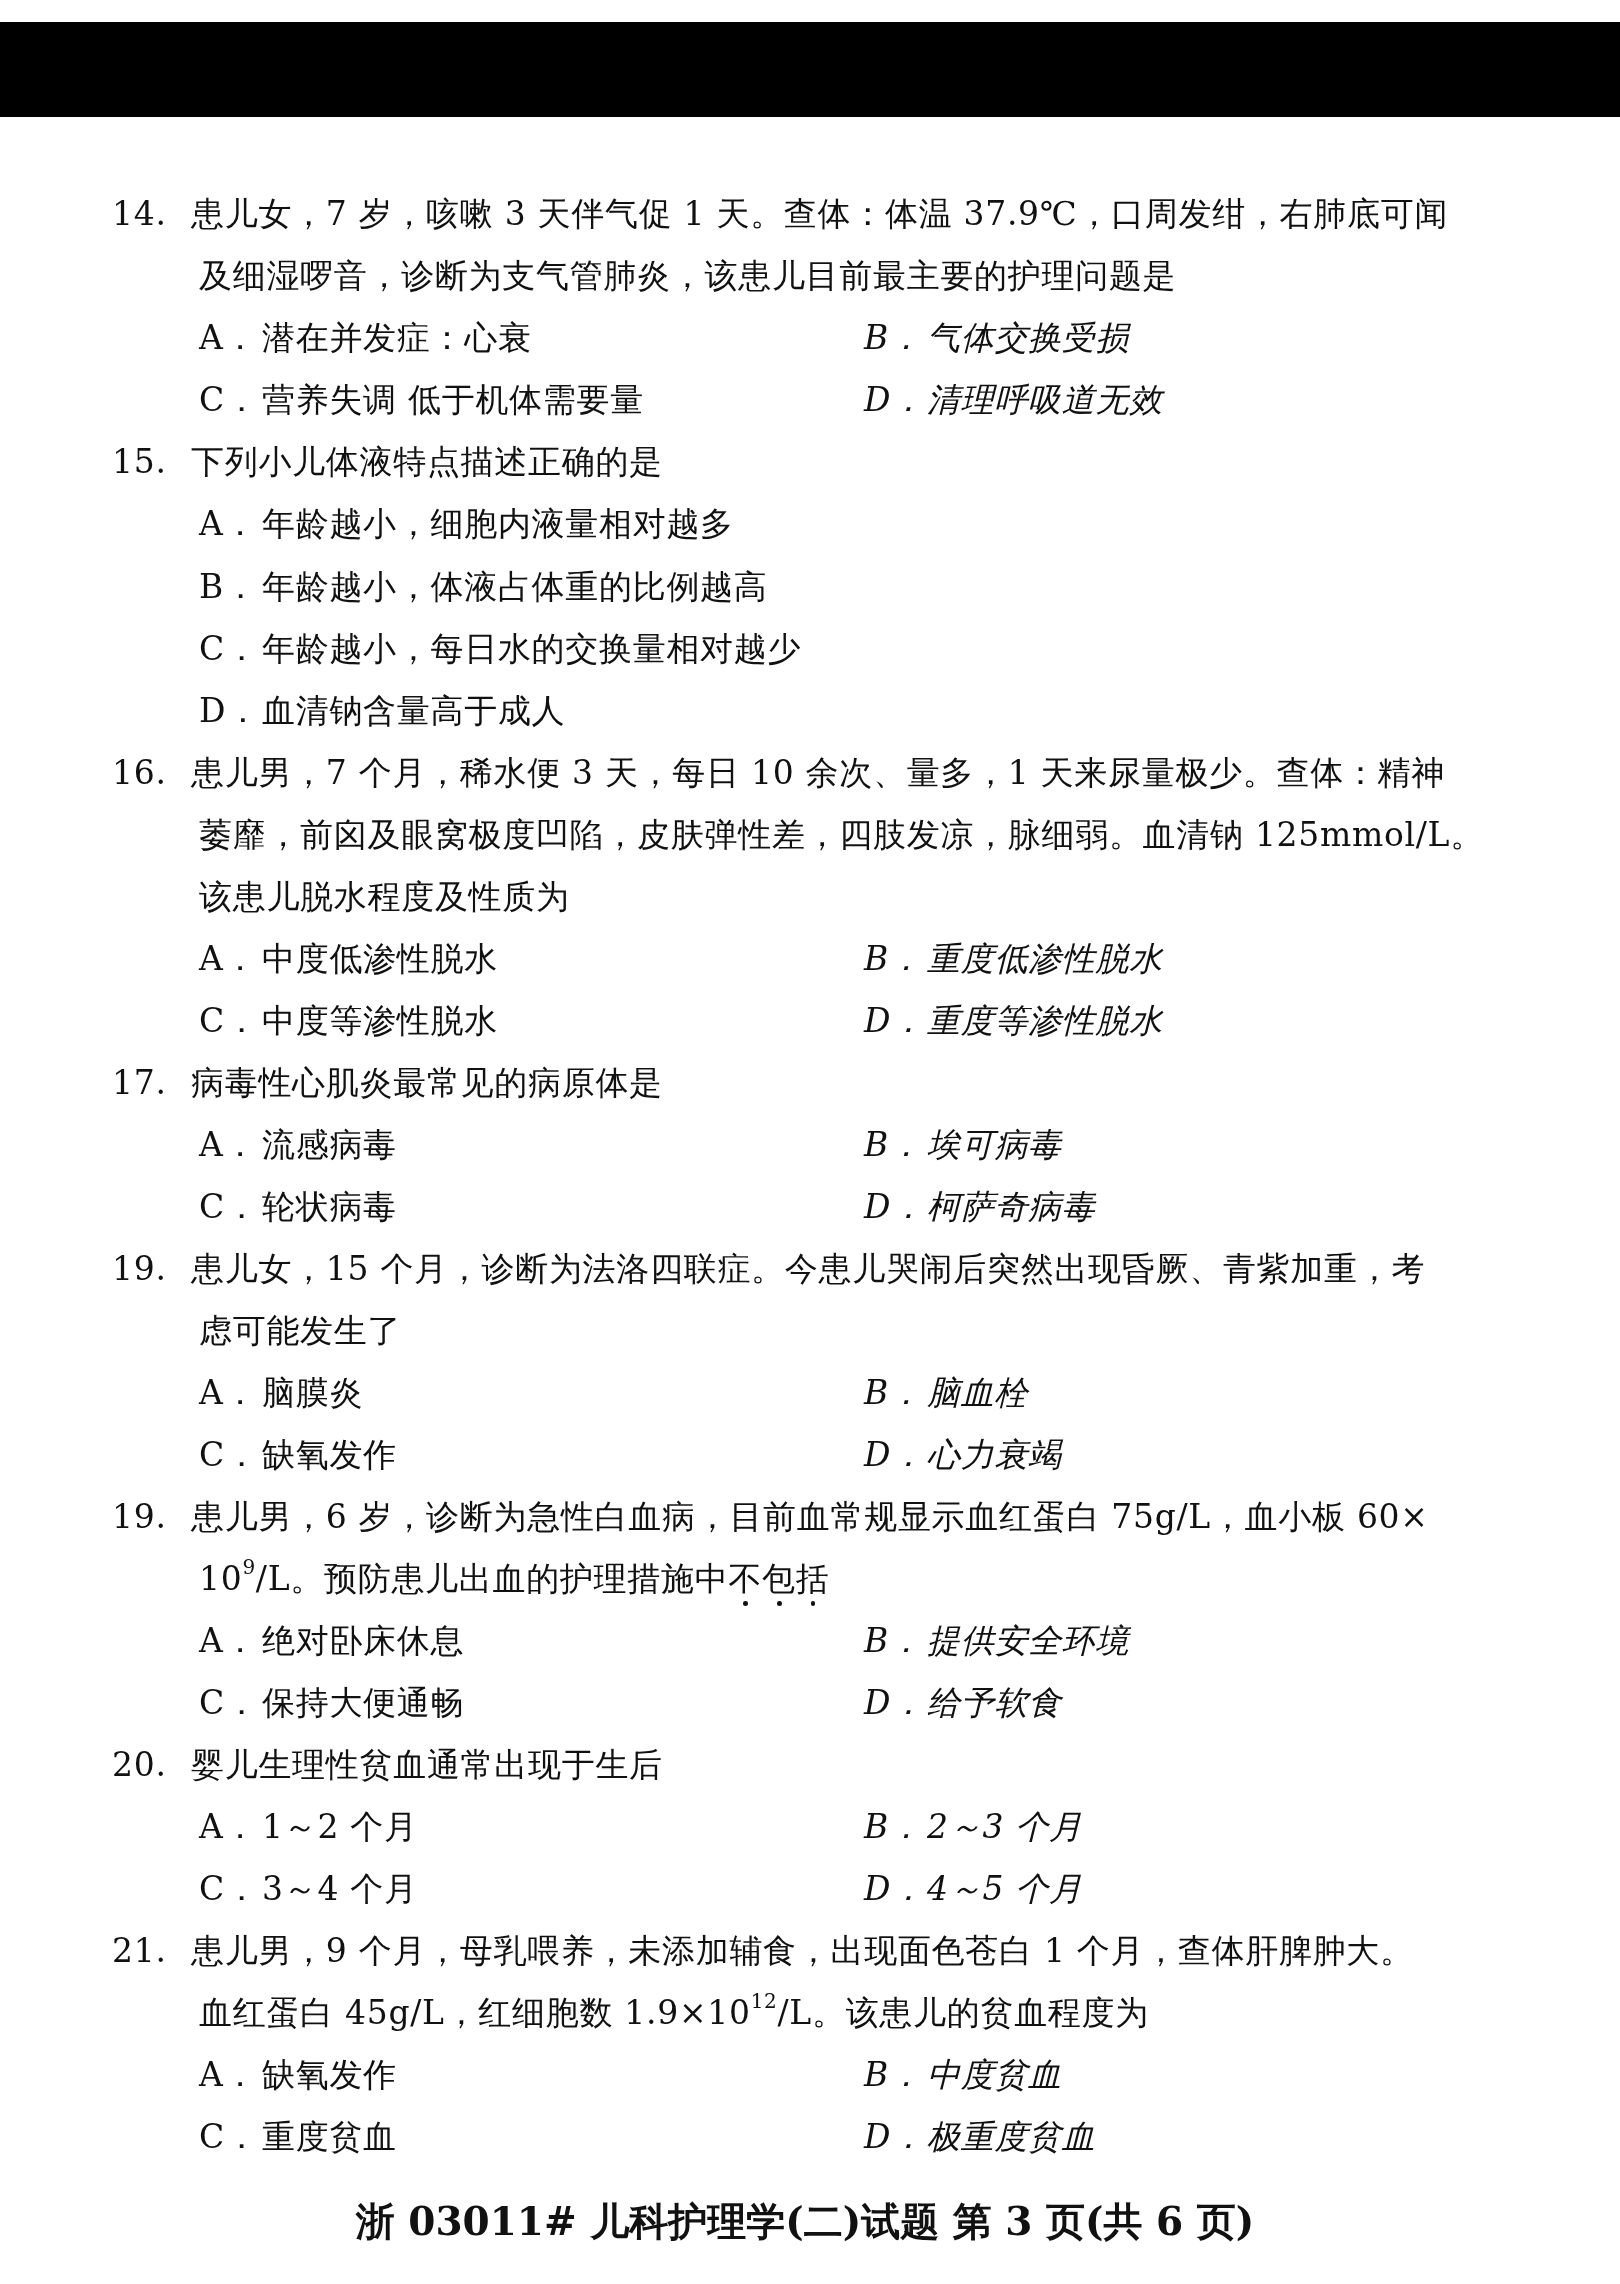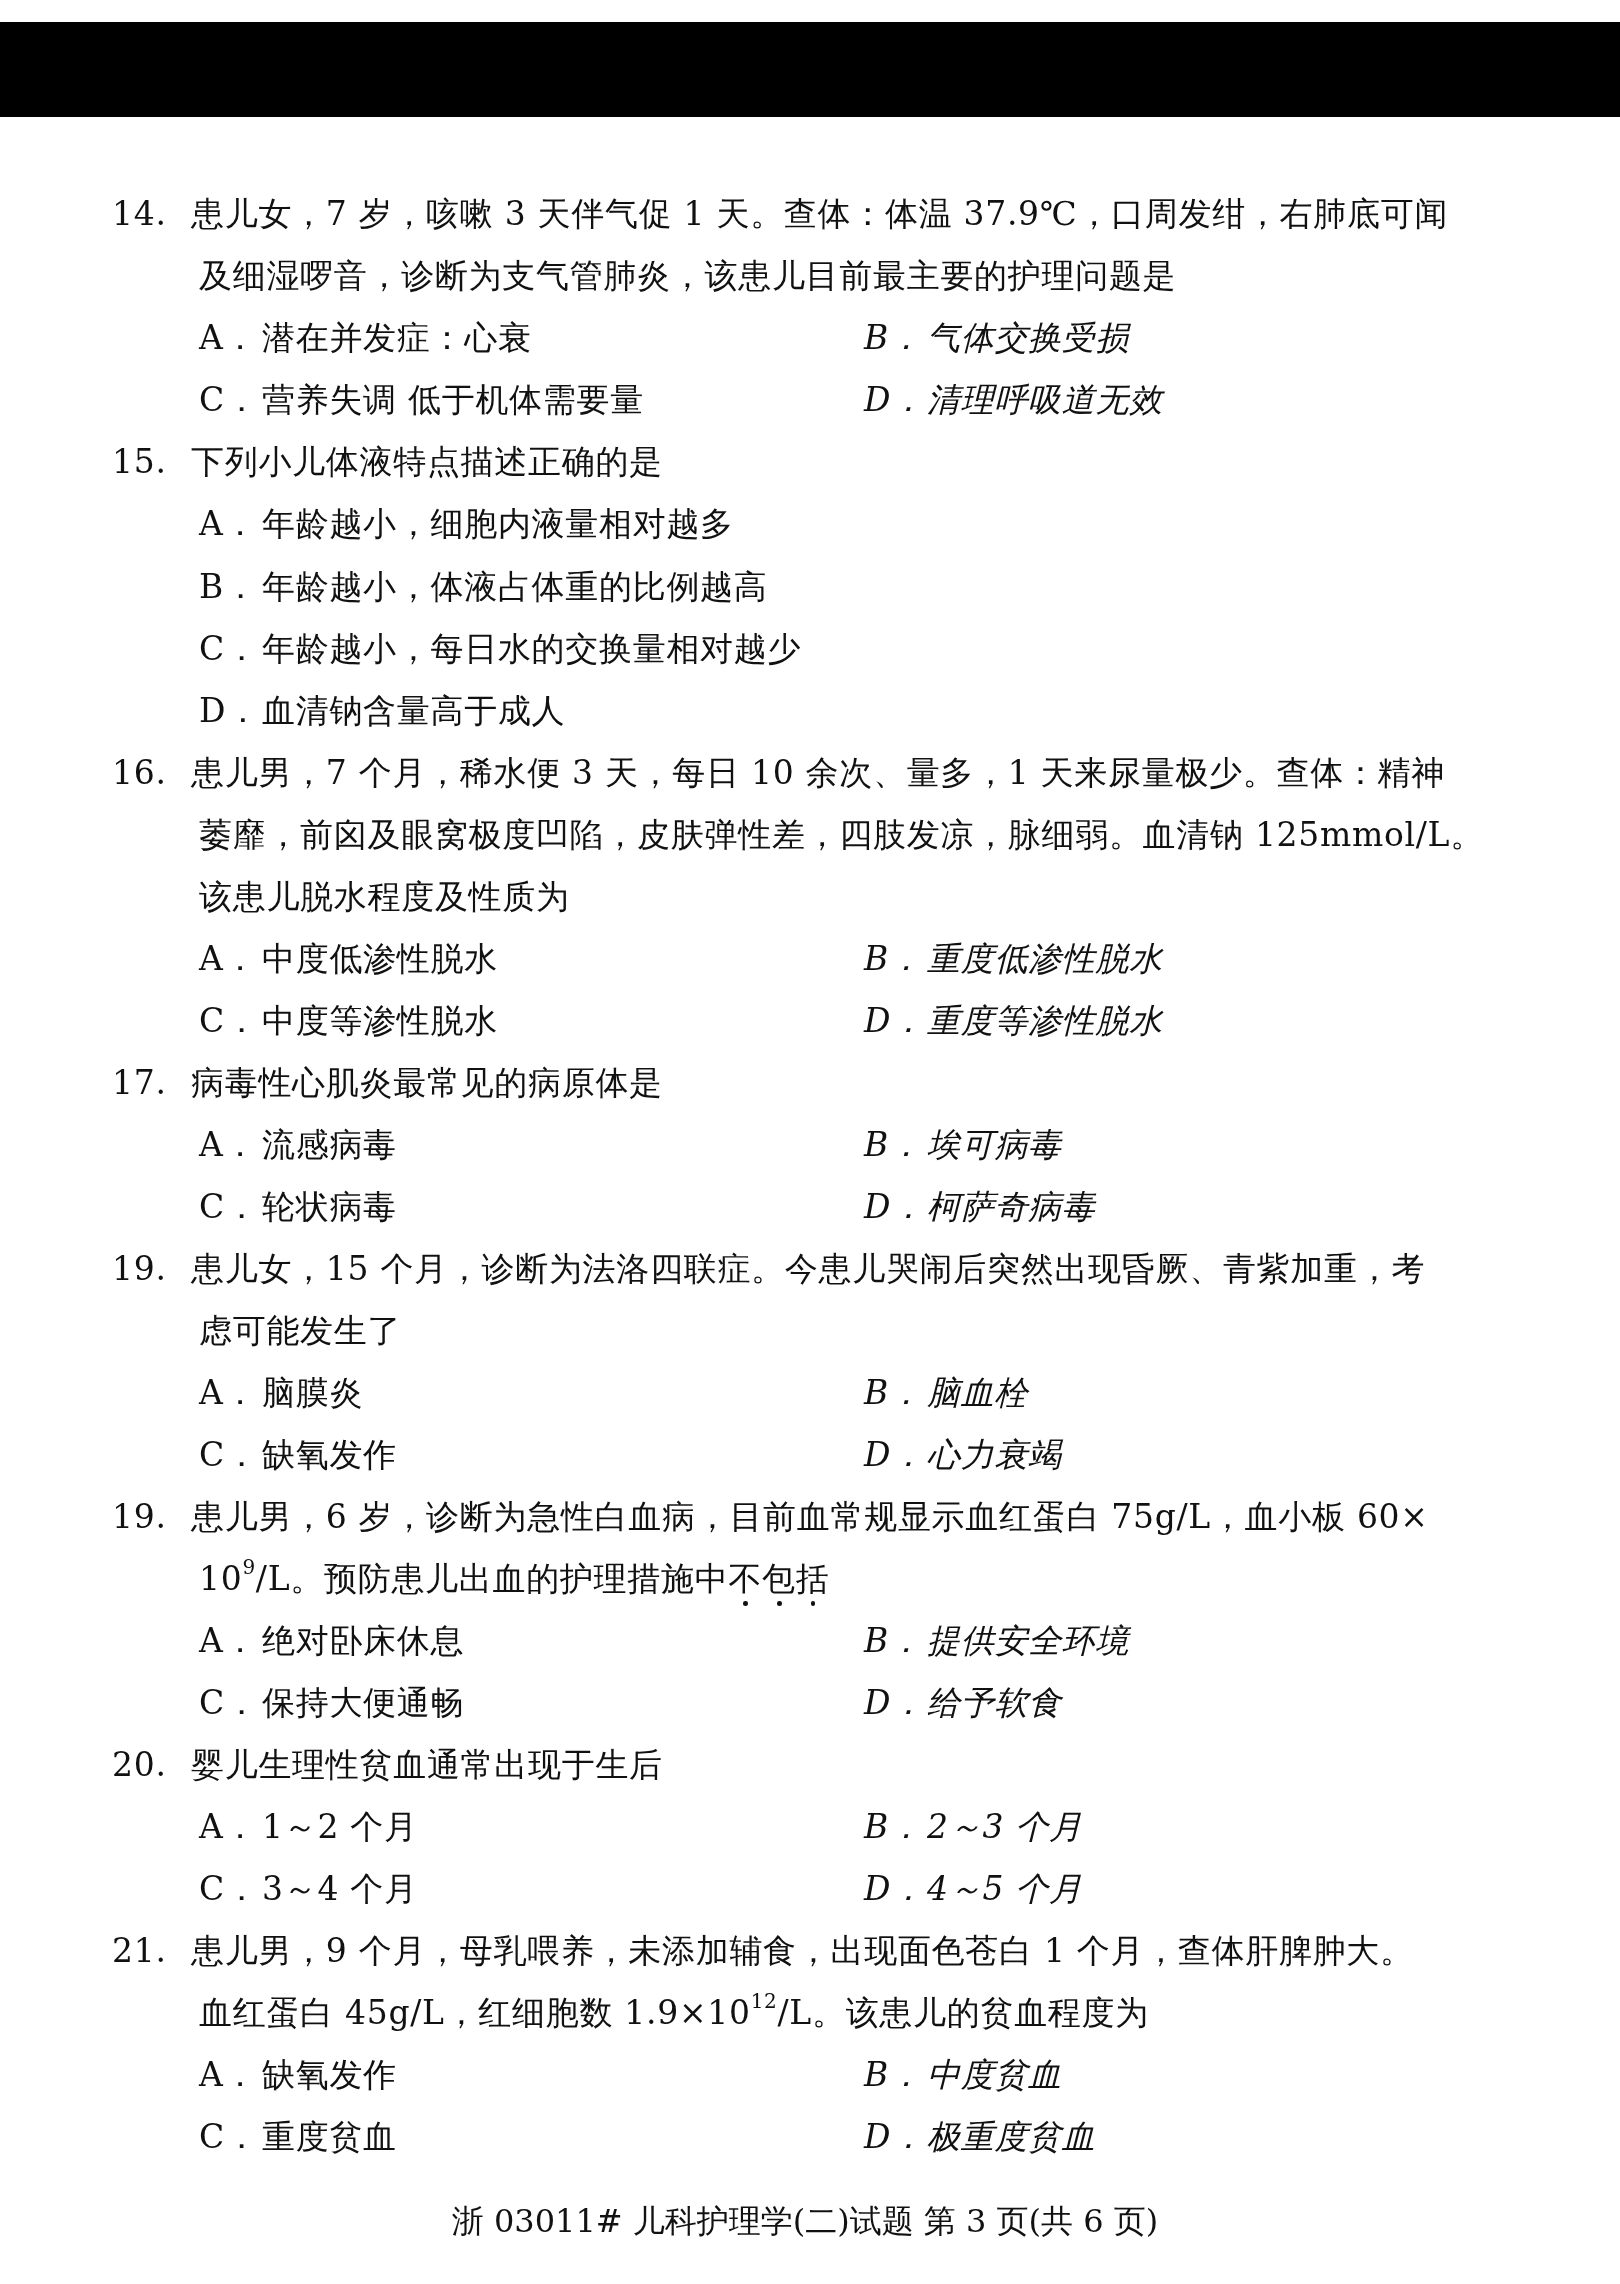--- a/index.html
+++ b/index.html
@@ -25,21 +25,21 @@
   .em-dot {
     position: relative; display: inline-block;
   }
   .em-dot::after {
     content: ""; position: absolute; left: 50%; bottom: 4px;
     width: 4.6px; height: 4.6px; margin-left: -2px; border-radius: 50%;
     background: #111;
   }
   .footer {
     position: absolute; left: 0; width: 1610px; top: 2190px;
-    text-align: center; font-size: 32px; line-height: 62px; height: 62px;
+    text-align: center; font-size: 39px; line-height: 62px; height: 62px; font-weight: bold;
   }
 </style>
 </head>
 <body>
 
 <div class="top-bar"></div>
 
 <div class="line qnum" style="top:183px">
   <span class="qnum-label">14.</span><span>患儿女，7 岁，咳嗽 3 天伴气促 1 天。查体：体温 37.9℃，口周发绀，右肺底可闻</span>
 </div>

